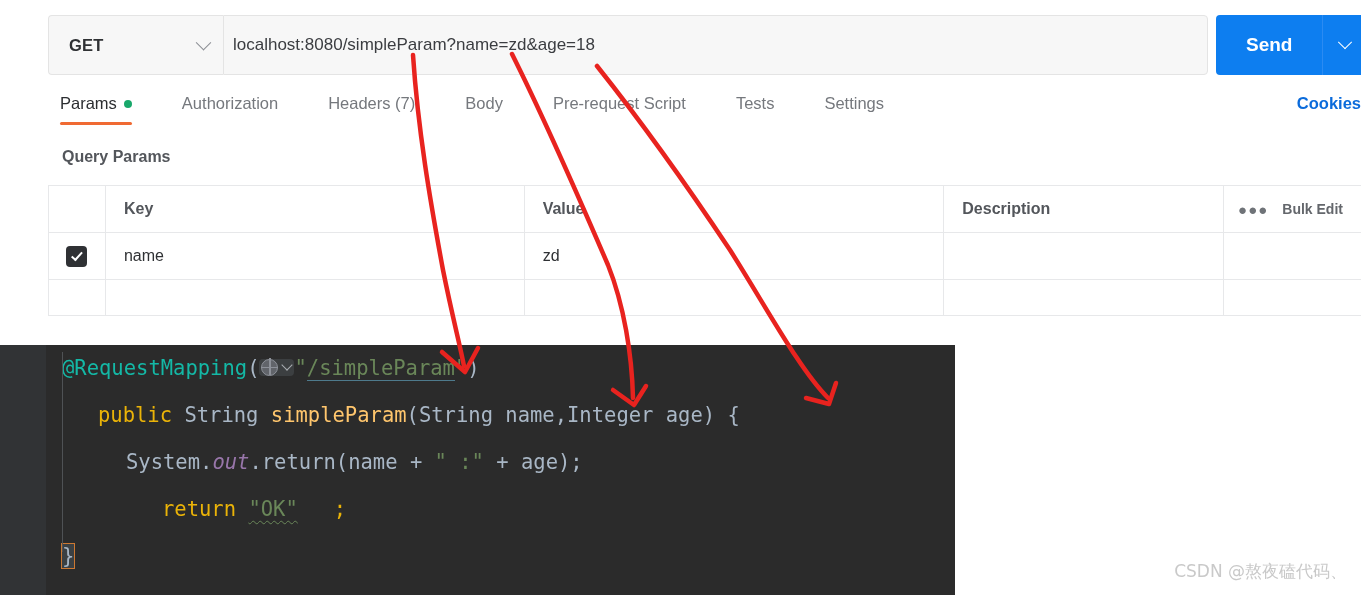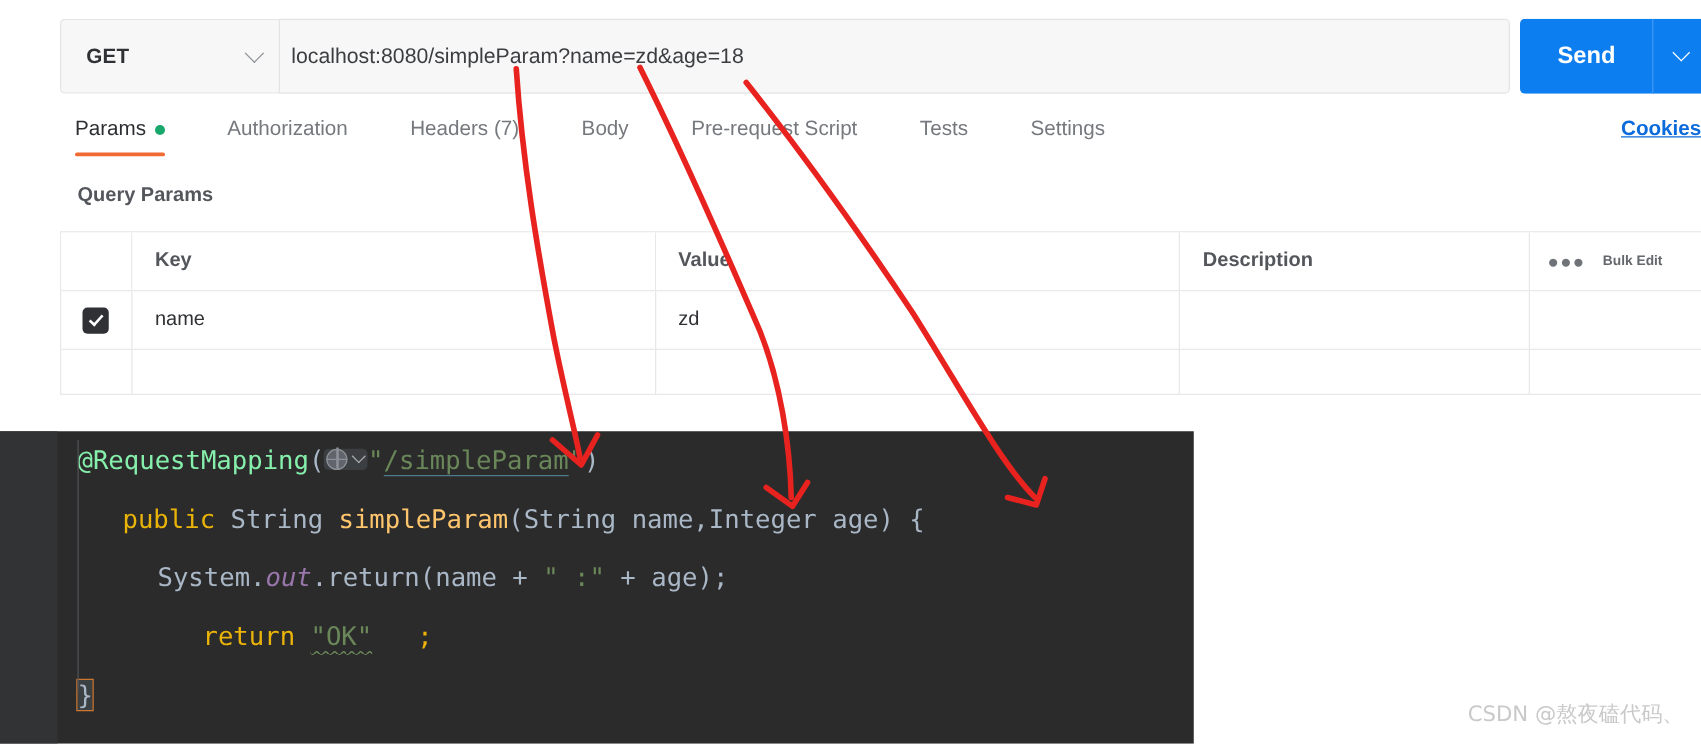--- a/index.html
+++ b/index.html
@@ -93,21 +93,21 @@
   .tab.active::after {
     content: ""; position: absolute; left: 0; right: 0; bottom: 0;
     height: 3px; background: #f06a33; border-radius: 2px;
   }
   .tab .dot {
     width: 8px; height: 8px; border-radius: 50%; background: #19a86b;
     display: inline-block;
   }
   #cookies-link {
     position: absolute; right: 0; top: 0;
-    font-size: 16.5px; color: #0b6bdb; font-weight: bold; cursor: pointer; text-decoration: underline;
+    font-size: 16.5px; color: #0b6bdb; font-weight: bold; cursor: pointer;
   }
 
   
   #query-params-title {
     position: absolute; left: 62px; top: 148px;
     font-size: 16px; color: #53565b; font-weight: bold;
   }
 
   
   #params-table {
@@ -136,21 +136,21 @@
   .empty-row .pcell { height: 36px; }
   .checkbox {
     width: 21px; height: 21px; border-radius: 4px; background: #2f3134;
     display: flex; align-items: center; justify-content: center; cursor: pointer;
   }
   .checkbox .tick {
     width: 6px; height: 11px; border-right: 2.4px solid #fff;
     border-bottom: 2.4px solid #fff; transform: rotate(42deg) translate(-1px,-1px);
   }
   .dots { letter-spacing: 1px; color: #6f7378; font-size: 15px; cursor: pointer; }
-  .bulk { color: #64676c; font-size: 11px; cursor: pointer; white-space: nowrap; }
+  .bulk { color: #64676c; font-size: 14px; cursor: pointer; white-space: nowrap; }
 
   
   #code-block {
     position: absolute; left: 0; top: 345px;
     width: 955px; height: 250px;
     background: #2b2b2b;
     font-family: "DejaVu Sans Mono", monospace;
     font-size: 20.5px; line-height: 47px;
     overflow: hidden;
   }
@@ -161,21 +161,21 @@
   #indent-guide {
     position: absolute; left: 62px; top: 352px; width: 1px; height: 200px;
     background: #4f5255;
   }
   .cline { position: absolute; left: 62px; white-space: pre; }
   .cline.l1 { top: 0px; }
   .cline.l2 { top: 47px; }
   .cline.l3 { top: 94px; }
   .cline.l4 { top: 141px; }
   .cline.l5 { top: 188px; }
-  .k-ann    { color: #86efac; }
+  .k-ann    { color: #14b8a6; }
   .k-kw     { color: #eab308; padding-left: 36px; }
   .k-type   { color: #a9b7c6; }
   .k-method { color: #ffc66d; }
   .k-plain  { color: #a9b7c6; }
   .k-str    { color: #6a8759; }
   .k-field  { color: #9876aa; font-style: italic; }
   .k-paren  { color: #a9b7c6; }
   .k-url    { color: #6a8759; border-bottom: 1px solid #4e7a8c; }
   .squiggle {
     color: #6a8759;

